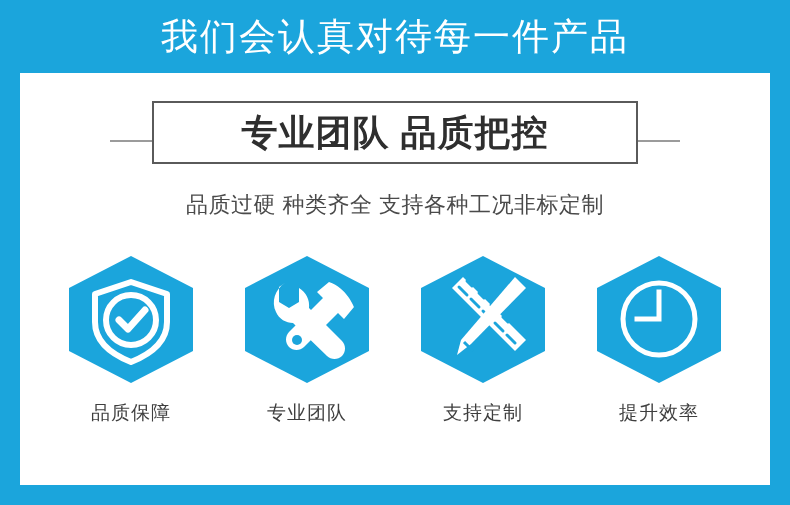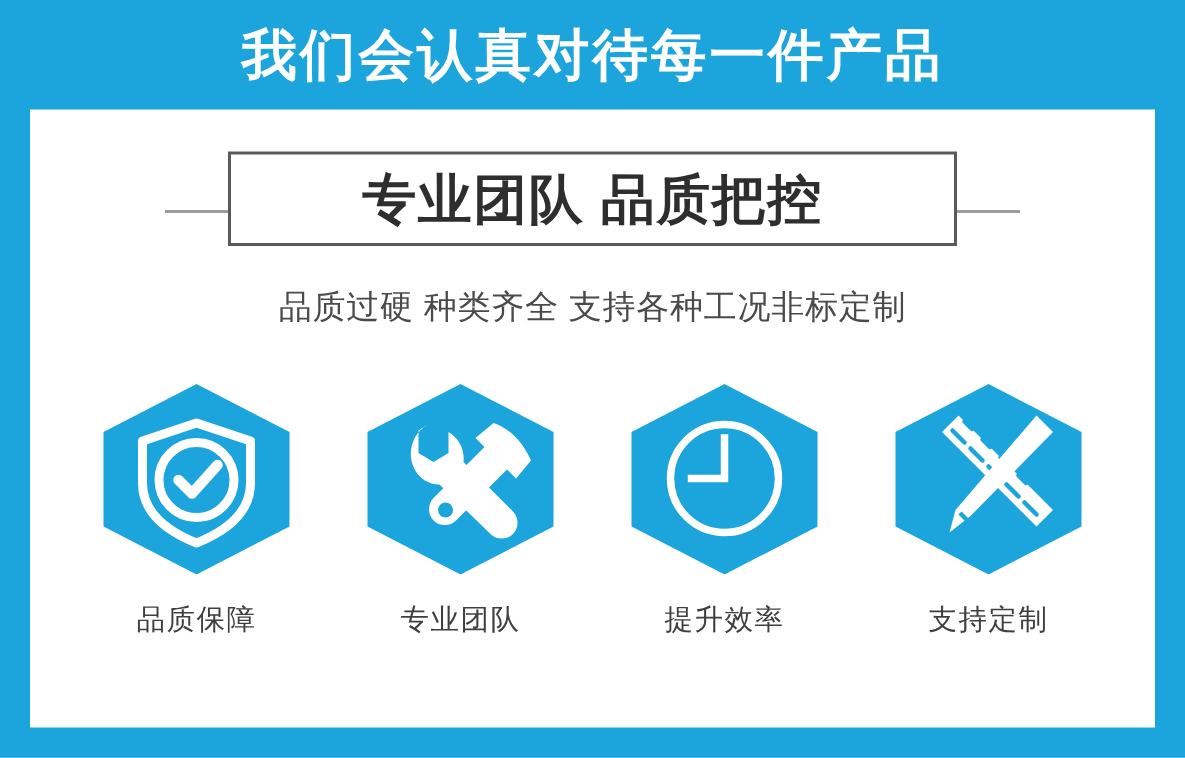--- a/index.html
+++ b/index.html
@@ -29,21 +29,21 @@
     top: 0;
     width: 790px;
     height: 73px;
     display: flex;
     align-items: center;
     justify-content: center;
   }
   .header-title {
     color: #ffffff;
     font-size: 37px;
-    font-weight: 700;
+    font-weight: 400;
     letter-spacing: 2px;
     line-height: 1;
     white-space: nowrap;
   }
 
   
   .card {
     position: absolute;
     left: 20px;
     top: 73px;
@@ -181,31 +181,20 @@
                        C67 44 63 36 56 32 L56 46 L46 52 L36 46 L36 31 Z"></path>
 
               <path d="M86 26 L74 36 L80 42 L46 76 C42 80 42 87 46 91
                        C50 95 57 95 61 91 L95 57 L101 63 L111 51
                        C111 51 104 32 86 26 Z"></path>
               <circle cx="54" cy="84" r="5" fill="#1ba5dc"></circle>
             </g>
           </svg>
         </div>
         <div class="feature-label">专业团队</div>
-      </div>
-
-      <div class="feature">
-        <div class="hex-wrap">
-          <svg width="128" height="127" viewBox="0 0 128 127" aria-hidden="true">
-            <polygon points="64,0 126,32 126,95 64,127 2,95 2,32" fill="#1ba5dc"></polygon>
-            <circle cx="64" cy="63" r="36" fill="none" stroke="#ffffff" stroke-width="5"></circle>
-            <polyline points="42,63 64,63 64,36" fill="none" stroke="#ffffff" stroke-width="5" stroke-linecap="square" stroke-linejoin="miter"></polyline>
-          </svg>
-        </div>
-        <div class="feature-label">提升效率</div>
       </div>
 
       <div class="feature">
         <div class="hex-wrap">
           <svg width="128" height="127" viewBox="0 0 128 127" aria-hidden="true">
             <polygon points="64,0 126,32 126,95 64,127 2,95 2,32" fill="#1ba5dc"></polygon>
             <g fill="#ffffff">
 
               <path d="M33 32 L44 21 L107 84 L96 95 Z"></path>
             </g>
@@ -223,15 +212,26 @@
             <g fill="#ffffff">
 
               <path d="M96 21 L107 32 L52 88 L38 99 L42 84 Z"></path>
             </g>
             <line x1="45" y1="86" x2="54" y2="95" stroke="#1ba5dc" stroke-width="3"></line>
           </svg>
         </div>
         <div class="feature-label">支持定制</div>
       </div>
 
+      <div class="feature">
+        <div class="hex-wrap">
+          <svg width="128" height="127" viewBox="0 0 128 127" aria-hidden="true">
+            <polygon points="64,0 126,32 126,95 64,127 2,95 2,32" fill="#1ba5dc"></polygon>
+            <circle cx="64" cy="63" r="36" fill="none" stroke="#ffffff" stroke-width="5"></circle>
+            <polyline points="42,63 64,63 64,36" fill="none" stroke="#ffffff" stroke-width="5" stroke-linecap="square" stroke-linejoin="miter"></polyline>
+          </svg>
+        </div>
+        <div class="feature-label">提升效率</div>
+      </div>
+
     </div>
   </div>
 </div>
 
 </body></html>

